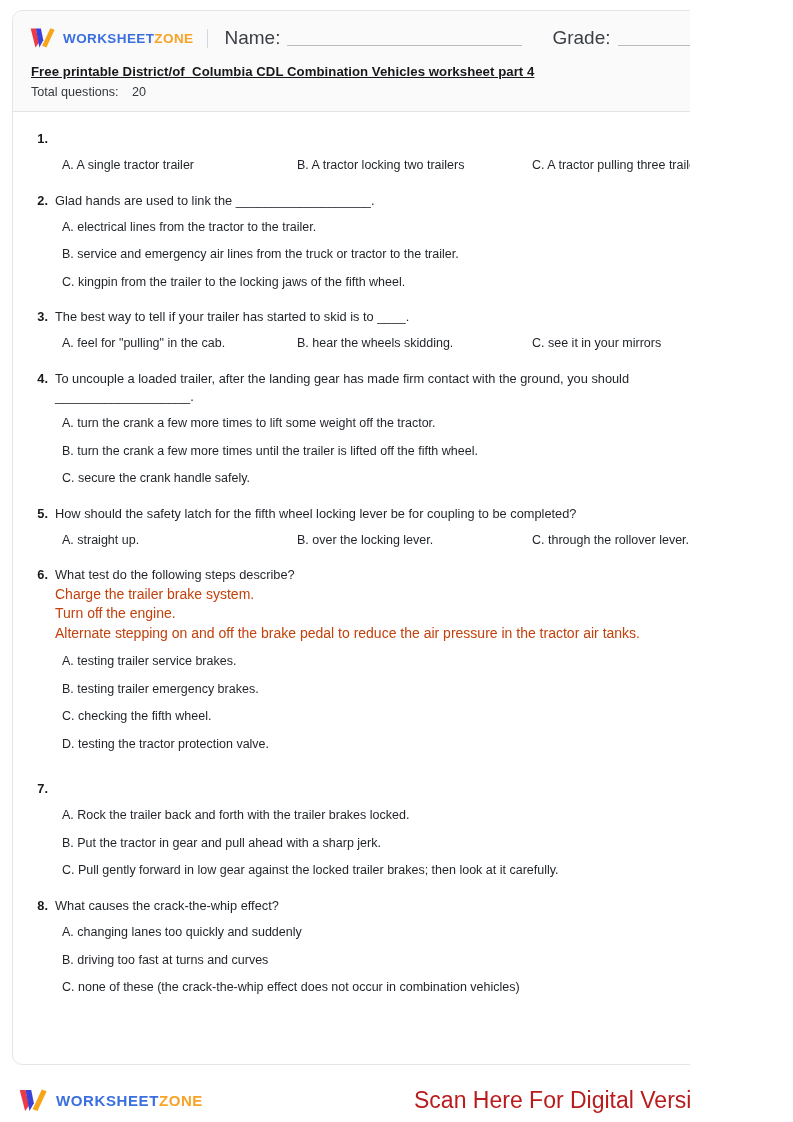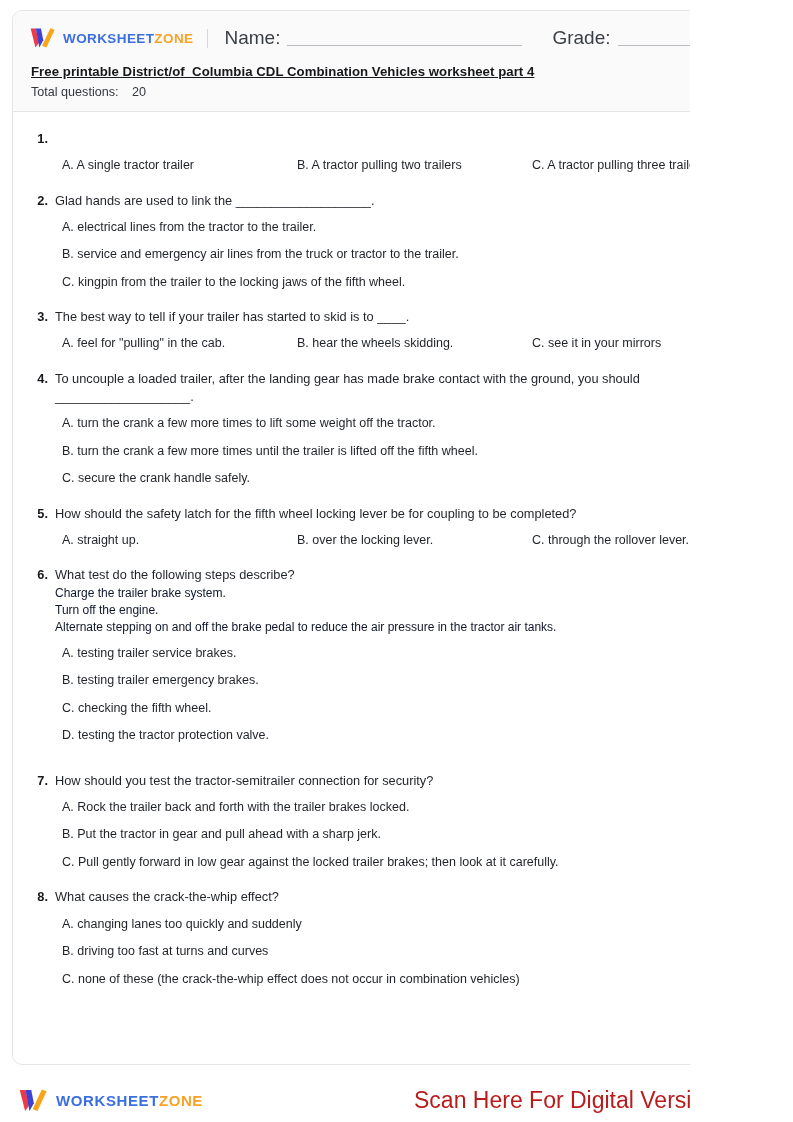--- a/index.html
+++ b/index.html
@@ -121,22 +121,22 @@
     padding-right: 7px;
     line-height: 1.42;
   }
   .q-text {
     font-size: 12.8px;
     color: #1f2328;
     line-height: 1.42;
     max-width: 660px;
   }
   .q-extra {
-    font-size: 12px;
-    color: #0f172a;
+    font-size: 14px;
+    color: #c2410c;
     line-height: 1.42;
   }
 
   .options {
     margin-top: 9px;
     padding-left: 29px;
   }
   .opt {
     font-size: 12.5px;
     color: #1f2328;
@@ -244,21 +244,21 @@
       </div>
     </div>
 
     <div class="sheet-body">
         <div class="question">
           <div class="q-head">
             <div class="q-num">1.</div>
           </div>
           <div class="options opts-inline">
             <div class="opt">A. A single tractor trailer</div>
-            <div class="opt">B. A tractor pulling two trailers</div>
+            <div class="opt">B. A tractor locking two trailers</div>
             <div class="opt">C. A tractor pulling three trailers</div>
           </div>
         </div>
         <div class="question">
           <div class="q-head">
             <div class="q-num">2.</div>
             <div>
               <div class="q-text">Glad hands are used to link the ___________________.</div>
             </div>
           </div>
@@ -278,21 +278,21 @@
           <div class="options opts-inline">
             <div class="opt">A. feel for "pulling" in the cab.</div>
             <div class="opt">B. hear the wheels skidding.</div>
             <div class="opt">C. see it in your mirrors</div>
           </div>
         </div>
         <div class="question">
           <div class="q-head">
             <div class="q-num">4.</div>
             <div>
-              <div class="q-text">To uncouple a loaded trailer, after the landing gear has made brake contact with the ground, you should ___________________.</div>
+              <div class="q-text">To uncouple a loaded trailer, after the landing gear has made firm contact with the ground, you should ___________________.</div>
             </div>
           </div>
           <div class="options ">
             <div class="opt">A. turn the crank a few more times to lift some weight off the tractor.</div>
             <div class="opt">B. turn the crank a few more times until the trailer is lifted off the fifth wheel.</div>
             <div class="opt">C. secure the crank handle safely.</div>
           </div>
         </div>
         <div class="question">
           <div class="q-head">
@@ -320,23 +320,20 @@
           <div class="options opts-grid">
             <div class="opt">A. testing trailer service brakes.</div>
             <div class="opt">B. testing trailer emergency brakes.</div>
             <div class="opt">C. checking the fifth wheel.</div>
             <div class="opt">D. testing the tractor protection valve.</div>
           </div>
         </div>
         <div class="question">
           <div class="q-head">
             <div class="q-num">7.</div>
-            <div>
-              <div class="q-text">How should you test the tractor-semitrailer connection for security?</div>
-            </div>
           </div>
           <div class="options ">
             <div class="opt">A. Rock the trailer back and forth with the trailer brakes locked.</div>
             <div class="opt">B. Put the tractor in gear and pull ahead with a sharp jerk.</div>
             <div class="opt">C. Pull gently forward in low gear against the locked trailer brakes; then look at it carefully.</div>
           </div>
         </div>
         <div class="question">
           <div class="q-head">
             <div class="q-num">8.</div>

